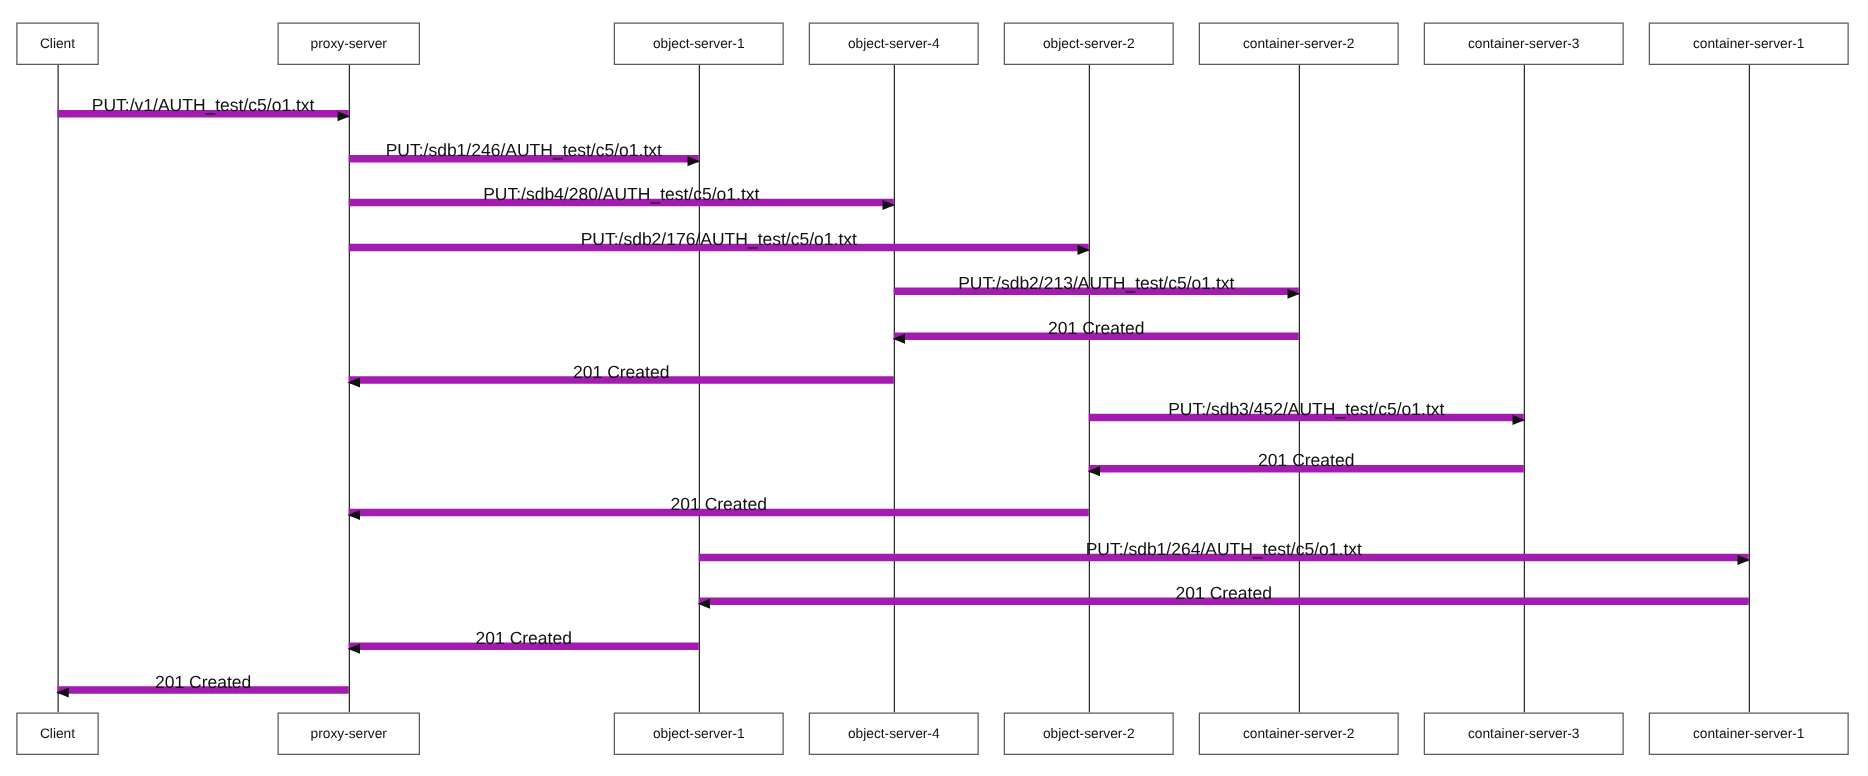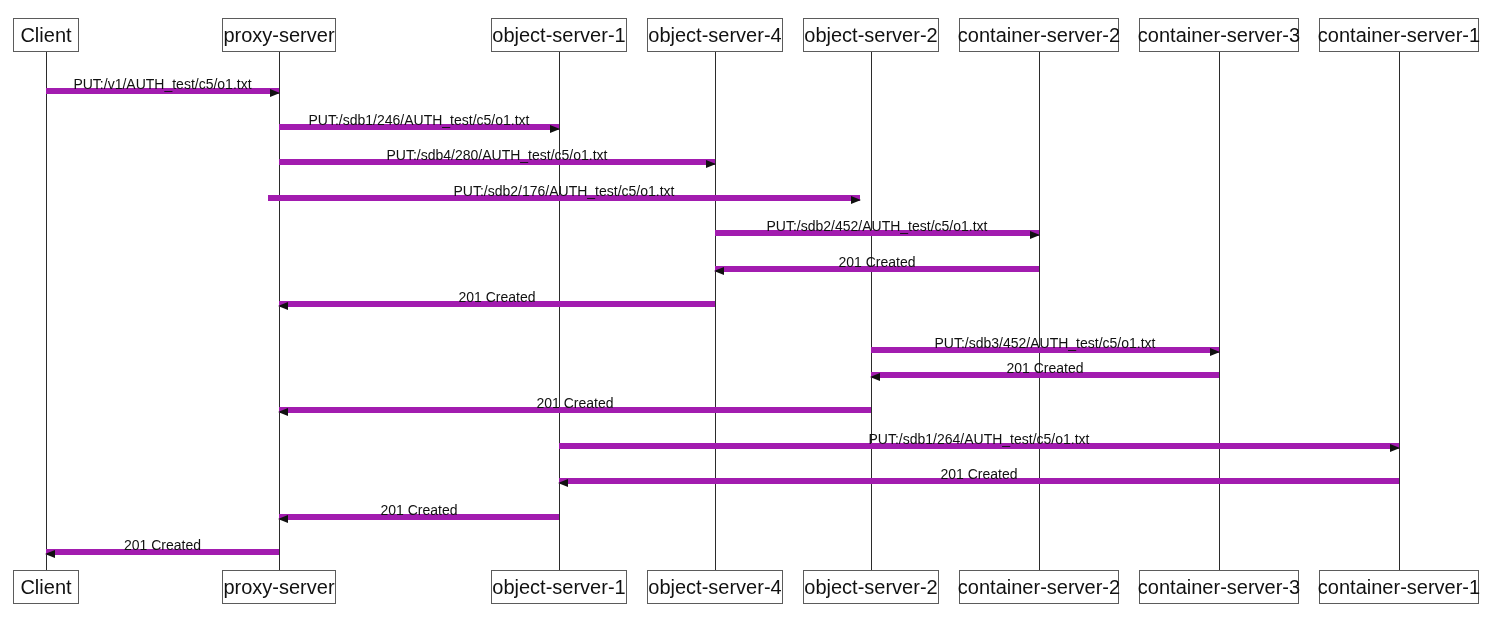--- a/index.html
+++ b/index.html
@@ -11,21 +11,21 @@
     color:#111111;
     overflow:hidden;
   }
   
   .pbox{
     position:absolute;
     height:32px;
     background:#ffffff;
     border:1px solid #5b5b5b;
     display:flex;align-items:center;justify-content:center;
-    font-size:20px;
+    font-size:11px;
     white-space:nowrap;
     box-sizing:content-box;
   }
   
   .lifeline{
     position:absolute;
     top:52px;height:518px;width:1px;
     background:#2b2b2b;
   }
   
@@ -80,41 +80,41 @@
   <div class="msg" style="left:279px;top:124px;width:280px">
     <span class="mlabel">PUT:/sdb1/246/AUTH_test/c5/o1.txt</span>
     <span class="ah ah-r"></span>
   </div>
 
   <div class="msg" style="left:279px;top:159px;width:436px">
     <span class="mlabel">PUT:/sdb4/280/AUTH_test/c5/o1.txt</span>
     <span class="ah ah-r"></span>
   </div>
 
-  <div class="msg" style="left:268px;top:195px;width:592px">
+  <div class="msg" style="left:279px;top:195px;width:592px">
     <span class="mlabel">PUT:/sdb2/176/AUTH_test/c5/o1.txt</span>
     <span class="ah ah-r"></span>
   </div>
 
   <div class="msg" style="left:715px;top:230px;width:324px">
-    <span class="mlabel">PUT:/sdb2/452/AUTH_test/c5/o1.txt</span>
+    <span class="mlabel">PUT:/sdb2/213/AUTH_test/c5/o1.txt</span>
     <span class="ah ah-r"></span>
   </div>
 
   <div class="msg" style="left:715px;top:266px;width:324px">
     <span class="mlabel">201 Created</span>
     <span class="ah ah-l"></span>
   </div>
 
   <div class="msg" style="left:279px;top:301px;width:436px">
     <span class="mlabel">201 Created</span>
     <span class="ah ah-l"></span>
   </div>
 
-  <div class="msg" style="left:871px;top:347px;width:348px">
+  <div class="msg" style="left:871px;top:331px;width:348px">
     <span class="mlabel">PUT:/sdb3/452/AUTH_test/c5/o1.txt</span>
     <span class="ah ah-r"></span>
   </div>
 
   <div class="msg" style="left:871px;top:372px;width:348px">
     <span class="mlabel">201 Created</span>
     <span class="ah ah-l"></span>
   </div>
 
   <div class="msg" style="left:279px;top:407px;width:592px">

